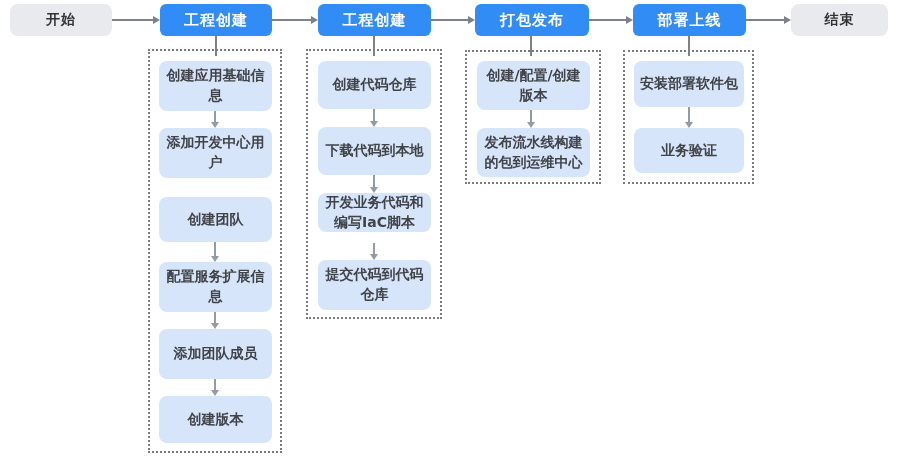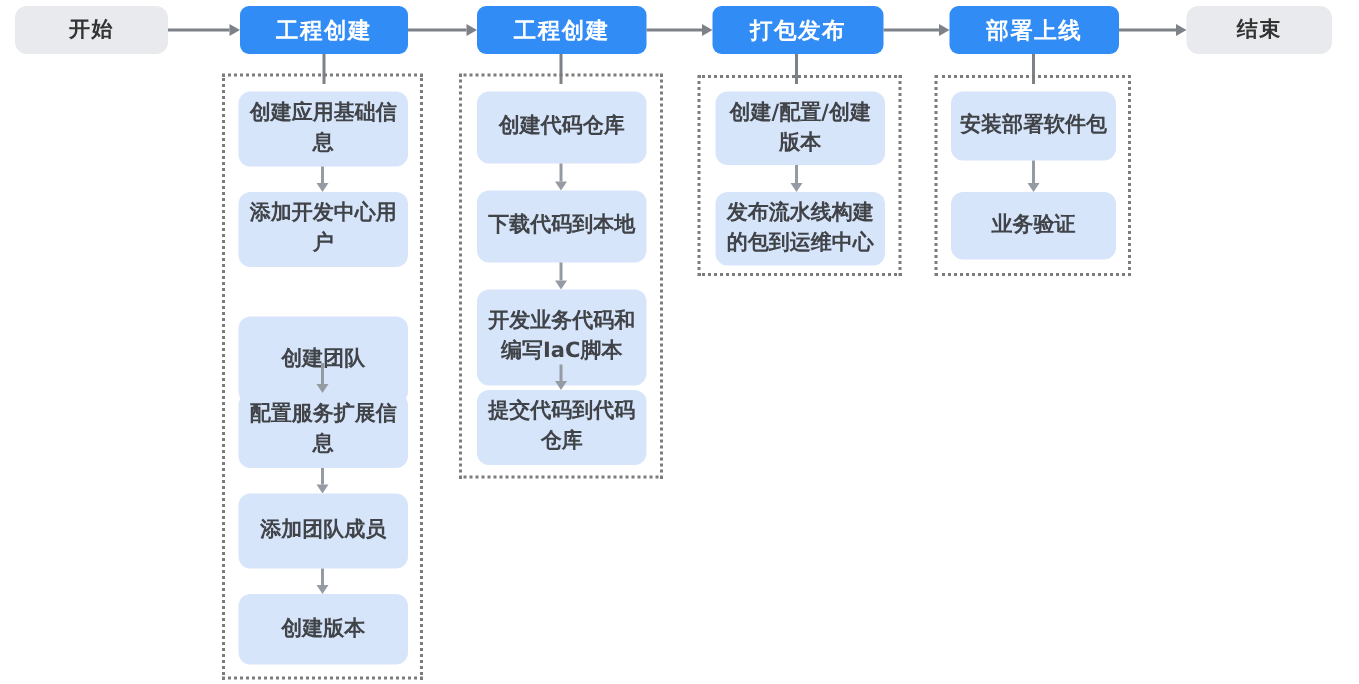--- a/index.html
+++ b/index.html
@@ -105,33 +105,33 @@
   <div class="stub" style="left:688px"></div>
 
   <div class="group" style="left:148px;top:49px;width:134px;height:404px"></div>
   <div class="group" style="left:306px;top:49px;width:136px;height:270px"></div>
   <div class="group" style="left:465px;top:50px;width:136px;height:134px"></div>
   <div class="group" style="left:623px;top:50px;width:131px;height:134px"></div>
 
   <div class="step" style="left:159px;top:61px;width:113px;height:50px">创建应用基础信息</div>
   <div class="varrow" style="left:214px;top:111px;height:11px"></div>
   <div class="step" style="left:159px;top:128px;width:113px;height:50px">添加开发中心用户</div>
-  <div class="step" style="left:159px;top:211px;width:113px;height:58px">创建团队</div>
+  <div class="step" style="left:159px;top:197px;width:113px;height:45px">创建团队</div>
   <div class="varrow" style="left:214px;top:242px;height:14px"></div>
   <div class="step" style="left:159px;top:262px;width:113px;height:50px">配置服务扩展信息</div>
   <div class="varrow" style="left:214px;top:312px;height:11px"></div>
   <div class="step" style="left:159px;top:329px;width:113px;height:50px">添加团队成员</div>
   <div class="varrow" style="left:214px;top:379px;height:11px"></div>
   <div class="step" style="left:159px;top:396px;width:113px;height:47px">创建版本</div>
 
   <div class="step" style="left:318px;top:61px;width:113px;height:48px">创建代码仓库</div>
   <div class="varrow" style="left:373px;top:109px;height:12px"></div>
   <div class="step" style="left:318px;top:127px;width:113px;height:48px">下载代码到本地</div>
   <div class="varrow" style="left:373px;top:175px;height:12px"></div>
-  <div class="step" style="left:318px;top:193px;width:113px;height:64px">开发业务代码和编写IaC脚本</div>
+  <div class="step" style="left:318px;top:193px;width:113px;height:39px">开发业务代码和编写IaC脚本</div>
   <div class="varrow" style="left:373px;top:243px;height:11px"></div>
   <div class="step" style="left:318px;top:260px;width:113px;height:50px">提交代码到代码仓库</div>
 
   <div class="step" style="left:477px;top:61px;width:113px;height:49px">创建/配置/创建版本</div>
   <div class="varrow" style="left:530px;top:110px;height:12px"></div>
   <div class="step" style="left:477px;top:128px;width:113px;height:49px">发布流水线构建的包到运维中心</div>
 
   <div class="step" style="left:634px;top:61px;width:110px;height:46px">安装部署软件包</div>
   <div class="varrow" style="left:688px;top:107px;height:15px"></div>
   <div class="step" style="left:634px;top:128px;width:110px;height:45px">业务验证</div>

